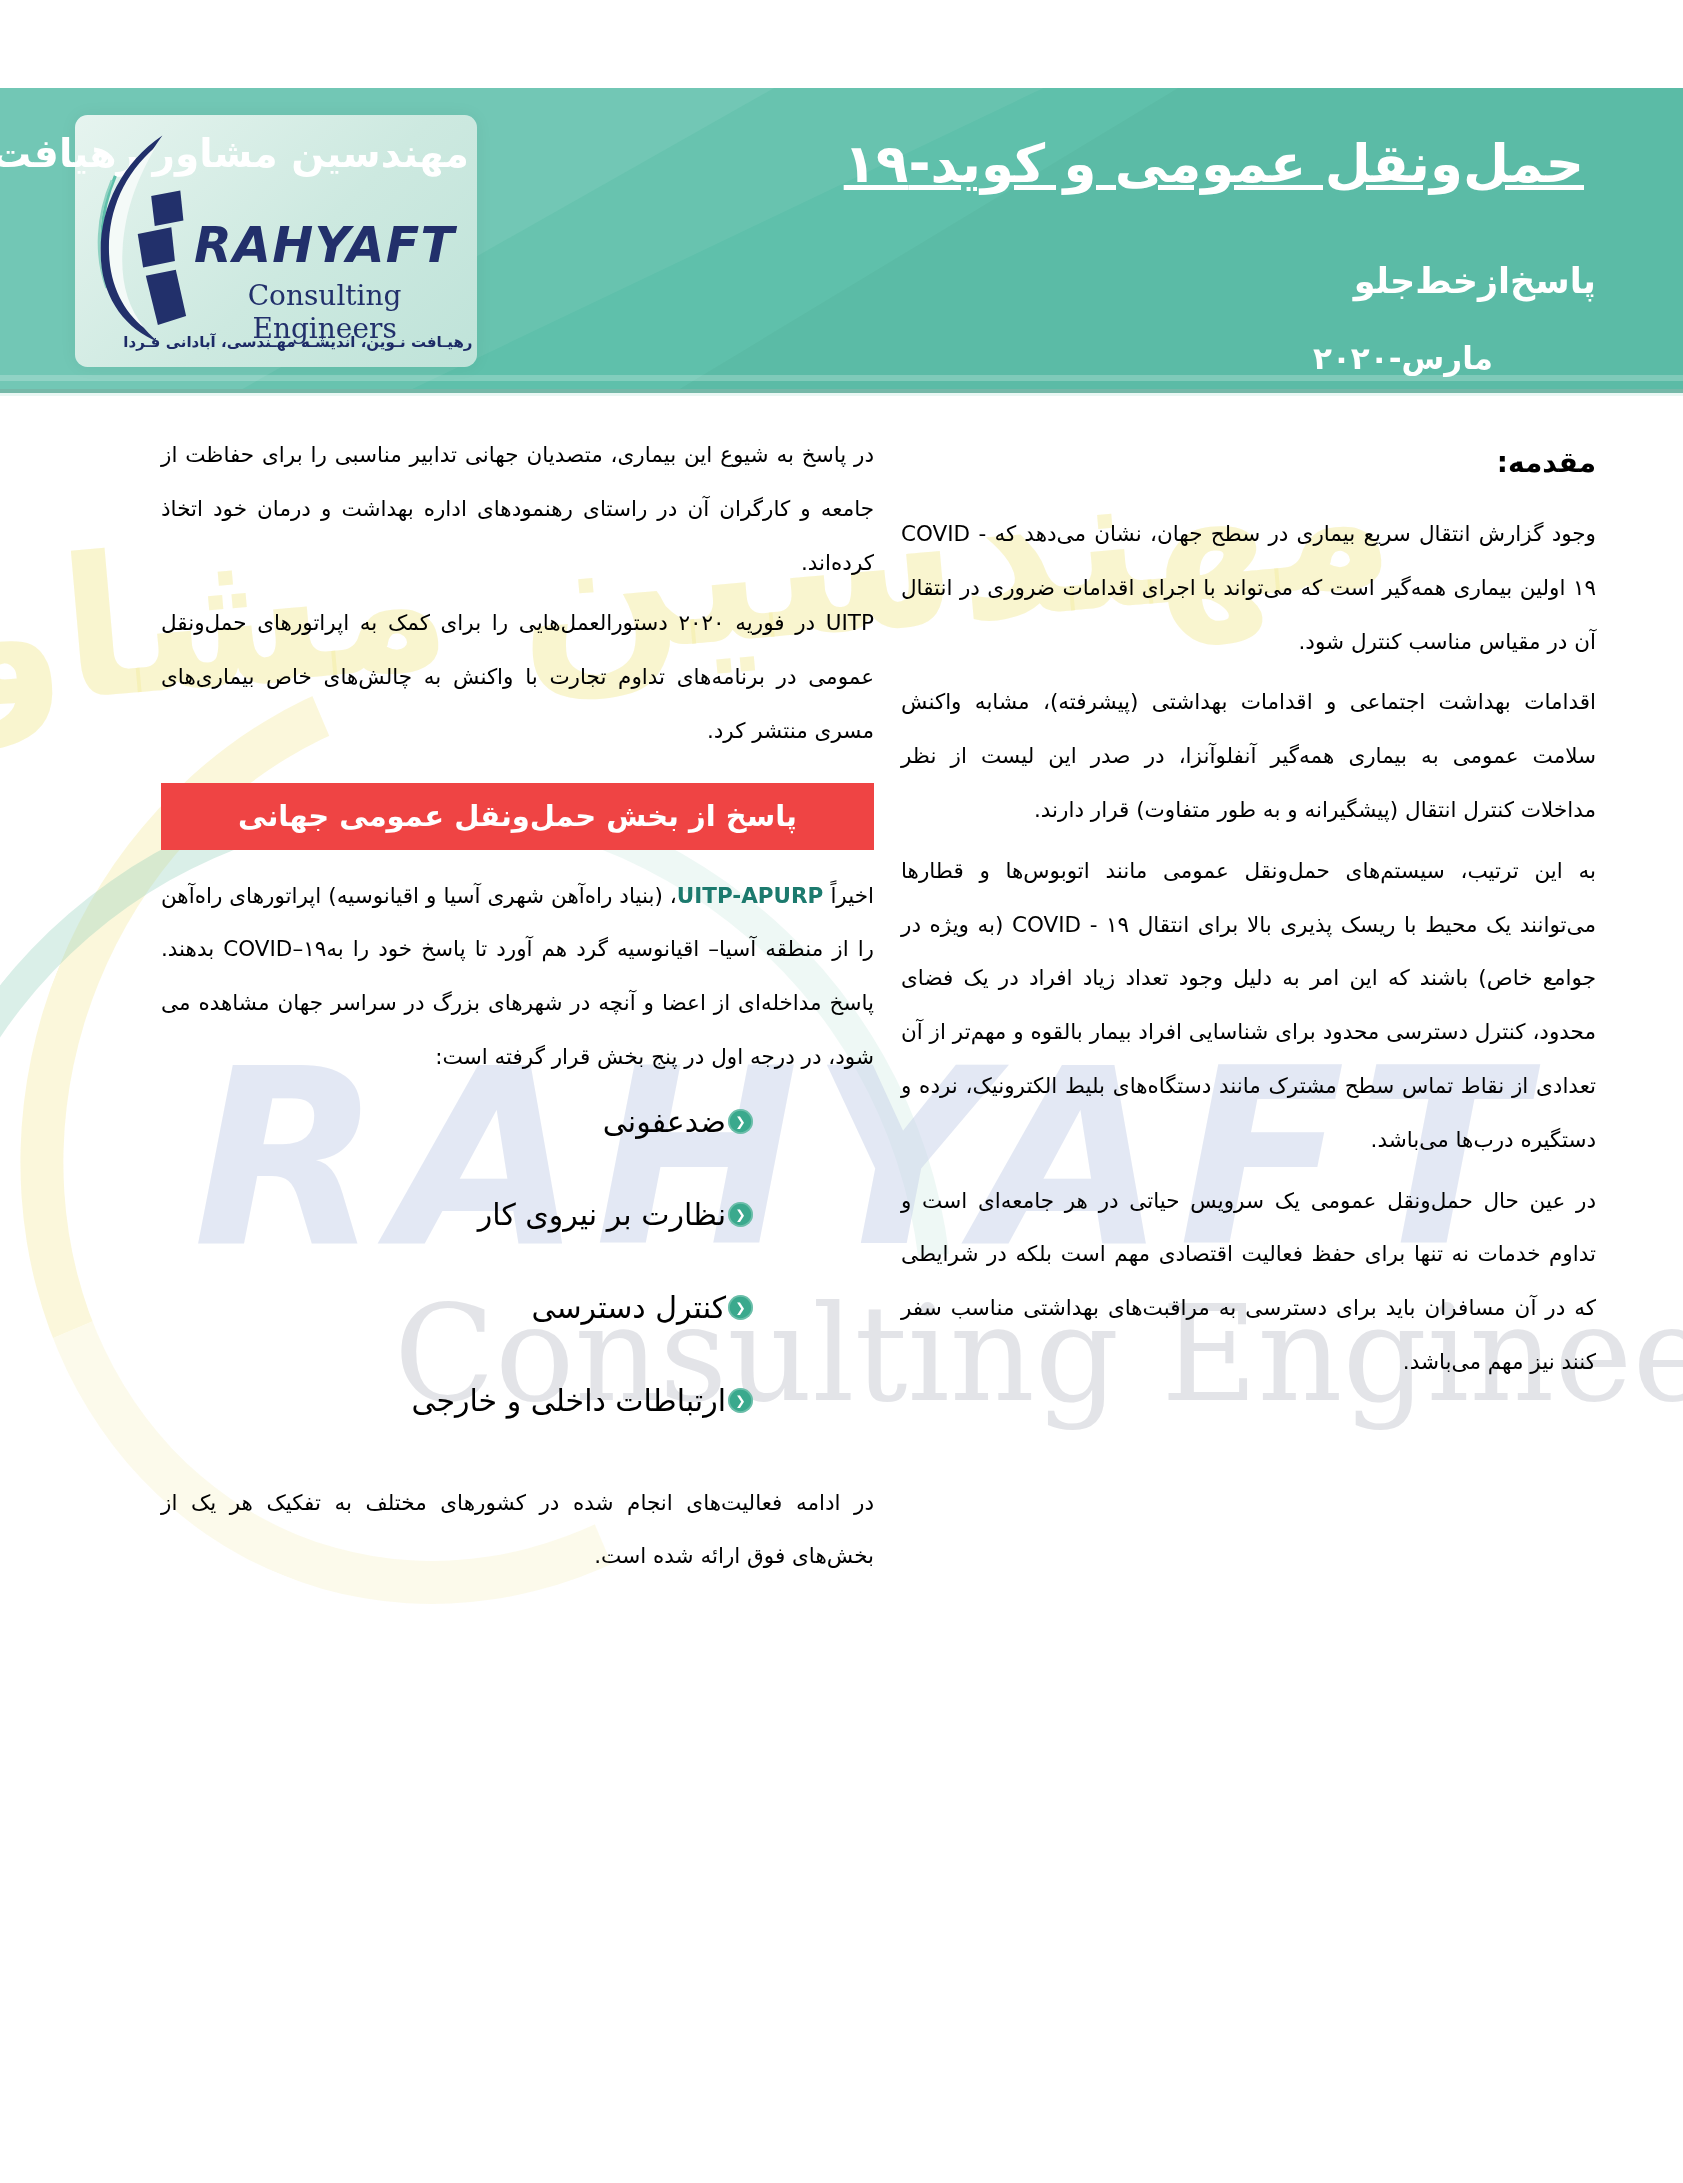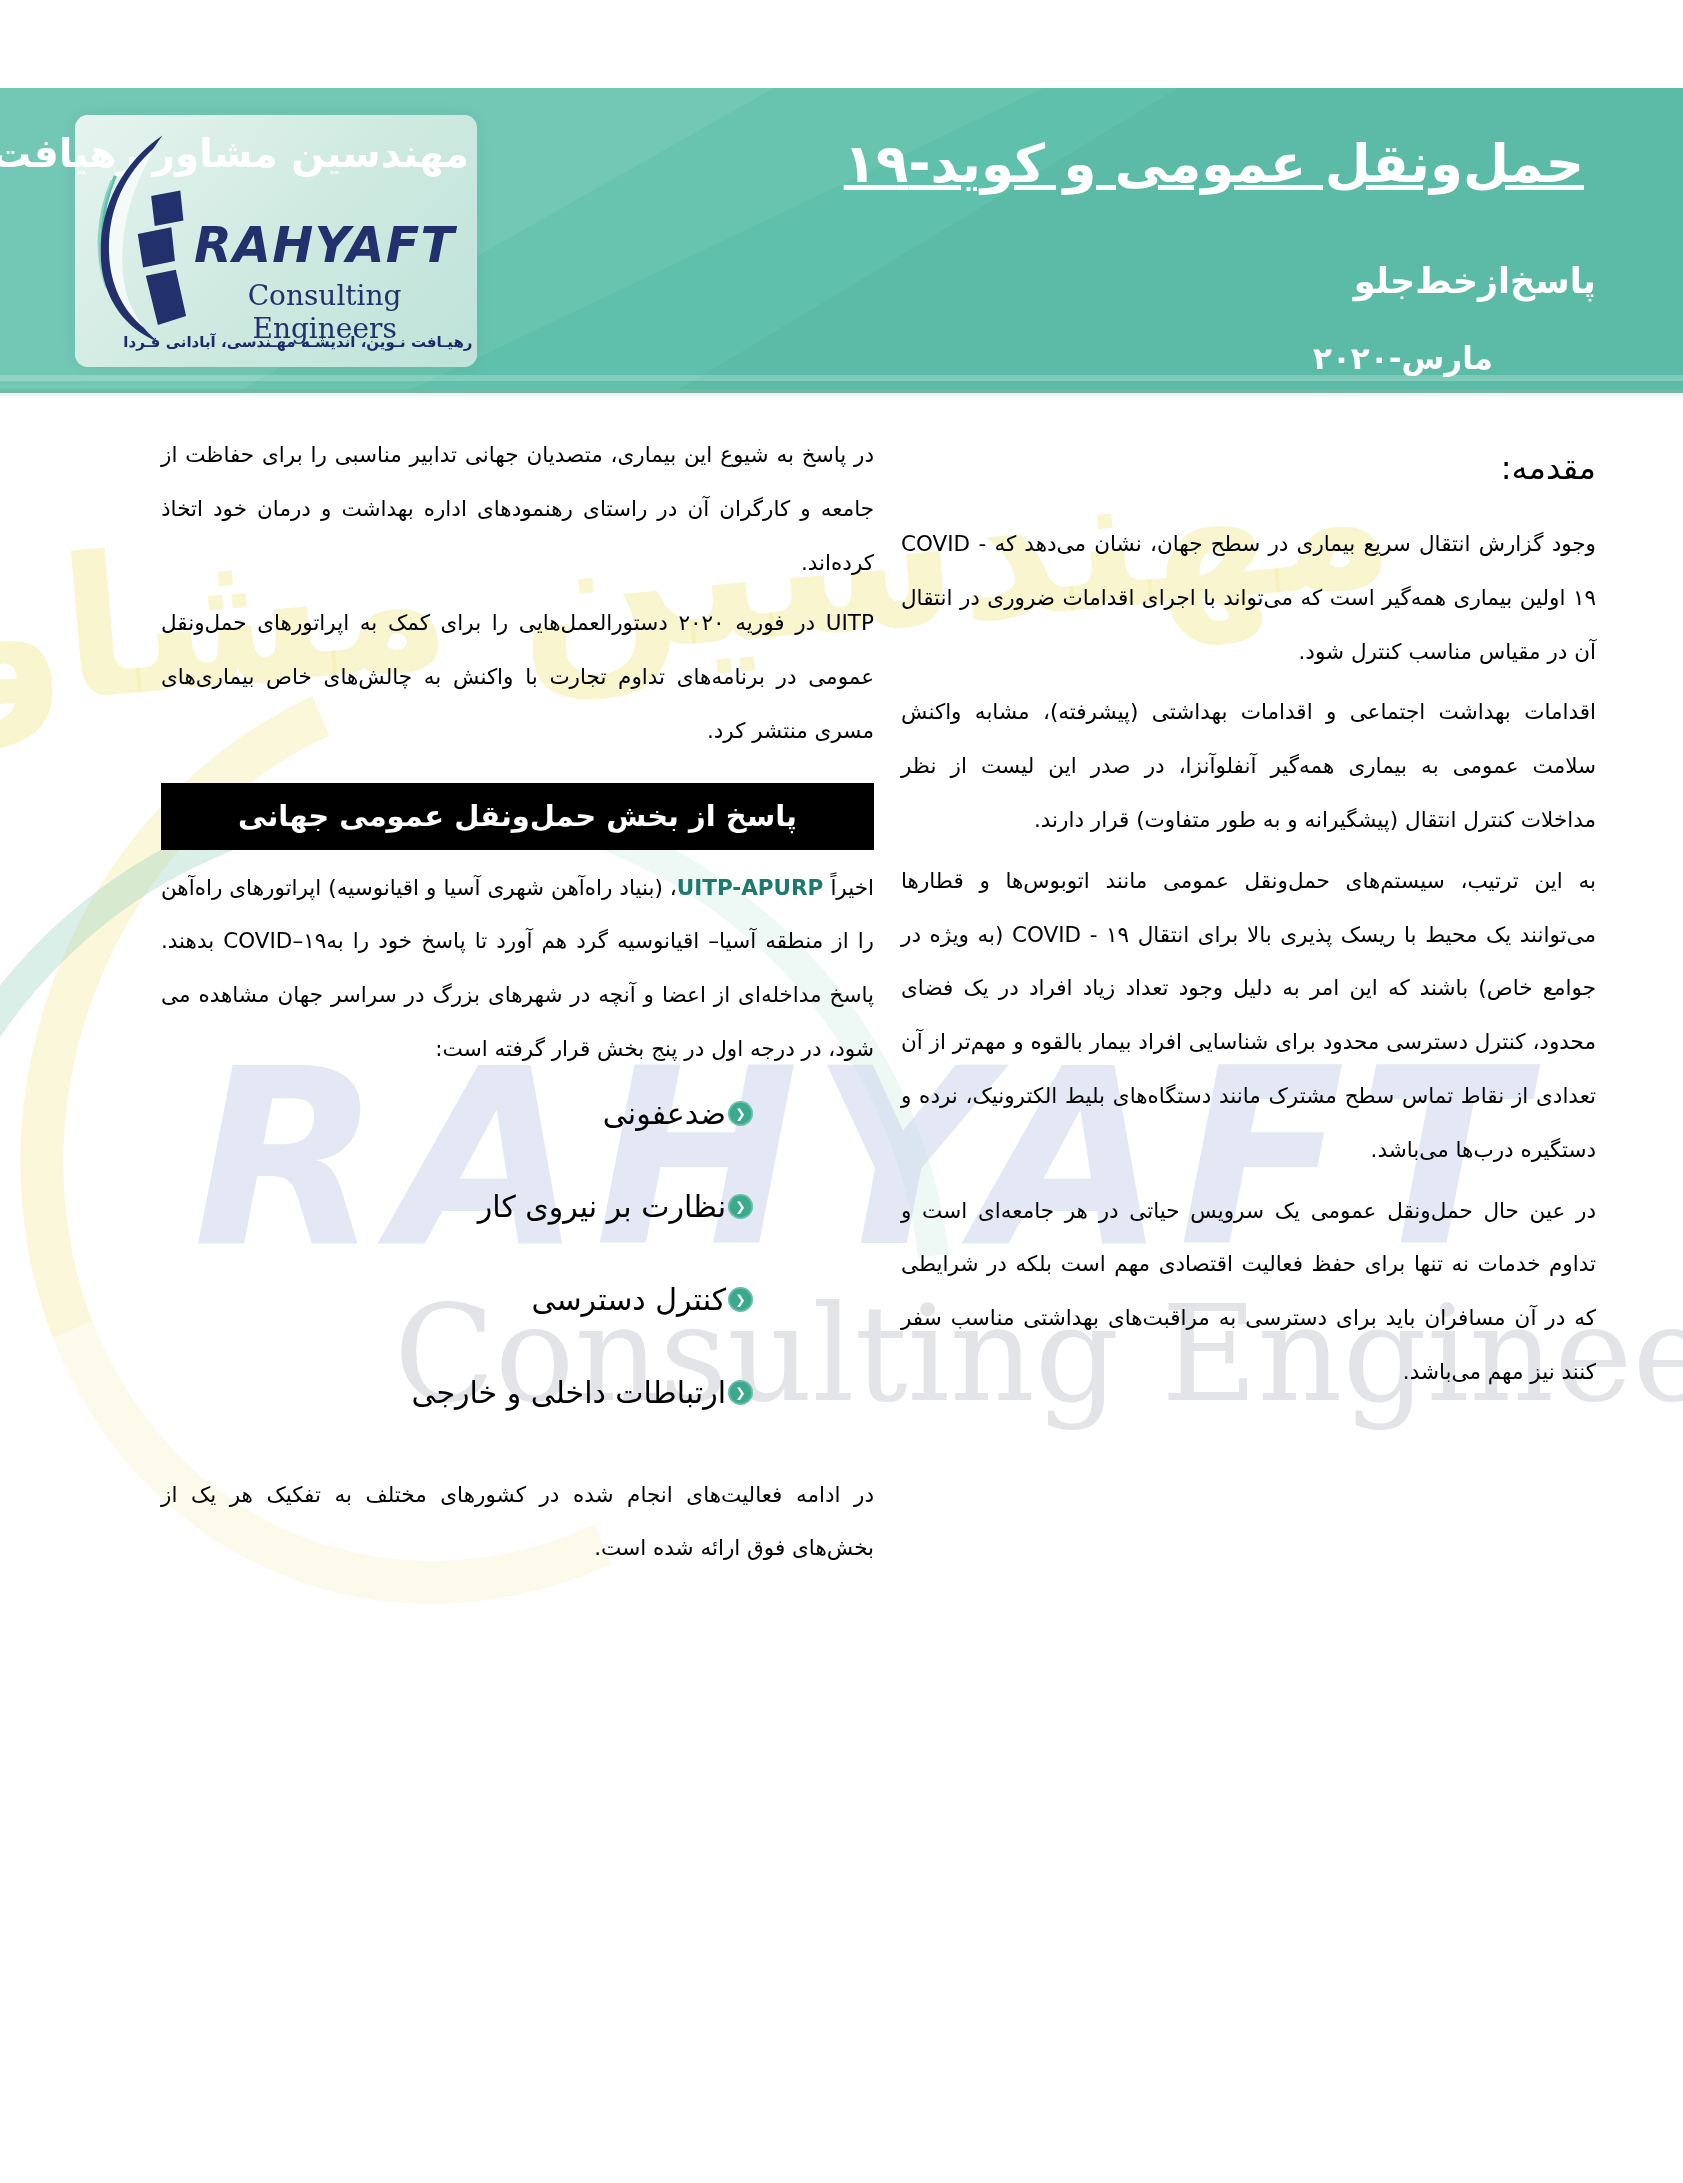--- a/index.html
+++ b/index.html
@@ -47,22 +47,22 @@
            color:rgba(199,210,233,.50);letter-spacing:12.5px;white-space:nowrap;}
   .wm-type{position:absolute;top:1277px;left:394px;font-family:"DejaVu Serif",serif;font-size:132px;
            color:rgba(188,191,199,.42);white-space:nowrap;}
   
   .content{position:absolute;top:428px;right:87px;left:161px;display:flex;gap:27px;
            align-items:flex-start;z-index:1;}
   .col{font-size:21.5px;line-height:2.5;color:#000;text-align:justify;}
   .col-intro{width:695px;}
   .col-left{width:713px;}
   .col p{margin:0 0 7.2px 0;}
-  .intro-heading{font-size:32px;font-weight:400;margin:0 0 9px 0;text-align:right;}
-  .section-bar{margin:25px 0 11px 0;height:67px;background:#000000;display:flex;align-items:center;
+  .intro-heading{font-size:28px;font-weight:700;margin:0 0 9px 0;text-align:right;}
+  .section-bar{margin:25px 0 19px 0;height:67px;background:#ef4444;display:flex;align-items:center;
                justify-content:center;}
   .section-bar-label{color:#ffffff;font-size:29px;font-weight:900;white-space:nowrap;}
   .hl-teal{color:#1c7a6e;font-weight:700;}
   .bullets{list-style:none;margin:20px 0 16px 0;padding:0 121px 0 0;}
   .bullets li{display:flex;align-items:center;gap:2px;margin-bottom:57px;font-size:30px;line-height:1.2;}
   .bullet-icon{flex:0 0 auto;width:25px;height:25px;border-radius:50%;background:#3aa98d;color:#fff;
                display:flex;align-items:center;justify-content:center;
                box-shadow:inset 0 0 0 1.8px rgba(255,255,255,.25);}
   .bullet-icon::before{content:"\276E";font-size:12.5px;font-weight:700;}
 </style>

